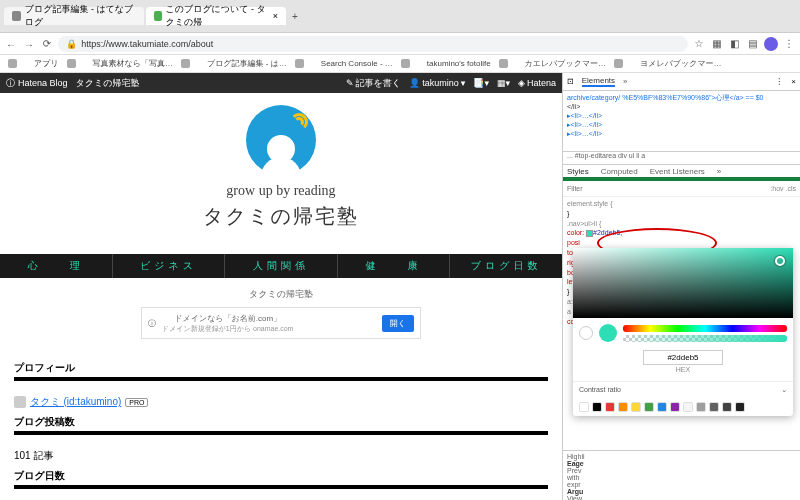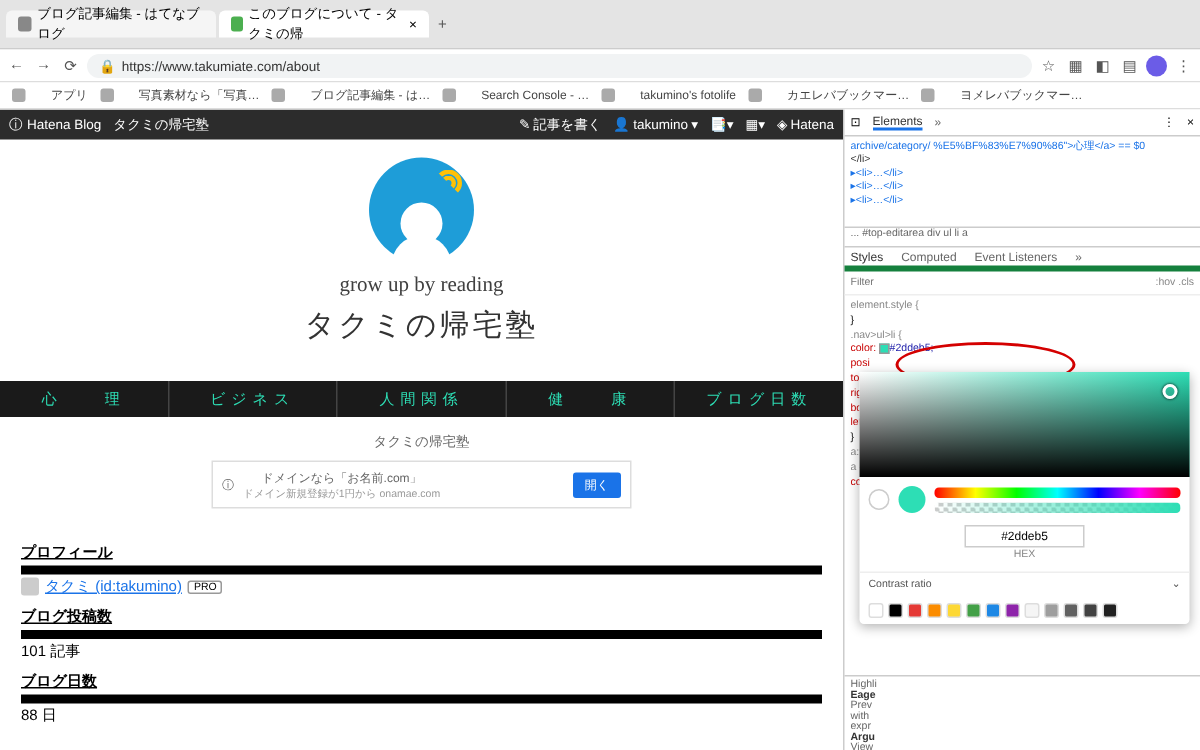--- a/index.html
+++ b/index.html
@@ -43,21 +43,21 @@
 
 .nav { display: flex; background: #1a1a1a; height: 24px; margin-top: 16px; }
 .nav-item { flex: 1; display: flex; align-items: center; justify-content: center; color: #2ddeb5; font-size: 10px; border-right: 1px solid #444; letter-spacing: 4px; }
 .nav-item:last-child { border-right: none; }
 
 .sponsor { text-align: center; padding: 10px 0; font-size: 9px; color: #666; }
 .ad { width: 280px; height: 32px; margin: 6px auto; border: 1px solid #ddd; display: flex; align-items: center; padding: 0 6px; gap: 6px; font-size: 8px; }
 .ad-btn { background: #1a73e8; color: #fff; padding: 3px 8px; border-radius: 2px; font-size: 8px; margin-left: auto; }
 
 .profile { padding: 6px 14px; font-size: 10px; }
-.profile h3 { font-size: 10px; font-weight: bold; margin-bottom: 1px; border-bottom: 6px solid #000000; padding-bottom: 2px; text-decoration: underline; }
+.profile h3 { font-size: 10px; font-weight: bold; margin-bottom: 14px; border-bottom: 4px solid #000000; padding-bottom: 2px; }
 .profile-row { display: flex; align-items: center; gap: 4px; margin-bottom: 6px; }
 .prof-ico { width: 12px; height: 12px; background: #ccc; border-radius: 2px; }
 .prof-link { color: #1a73e8; text-decoration: underline; }
 .pro-badge { border: 1px solid #999; padding: 0 3px; font-size: 7px; border-radius: 2px; }
 
 .dt-tabs { height: 18px; border-bottom: 1px solid #ccc; display: flex; align-items: center; padding: 0 4px; gap: 8px; }
 .dt-tab { font-size: 8px; color: #666; }
 .dt-tab.active { color: #333; border-bottom: 2px solid #1a73e8; }
 .dt-close { margin-left: auto; }
 

